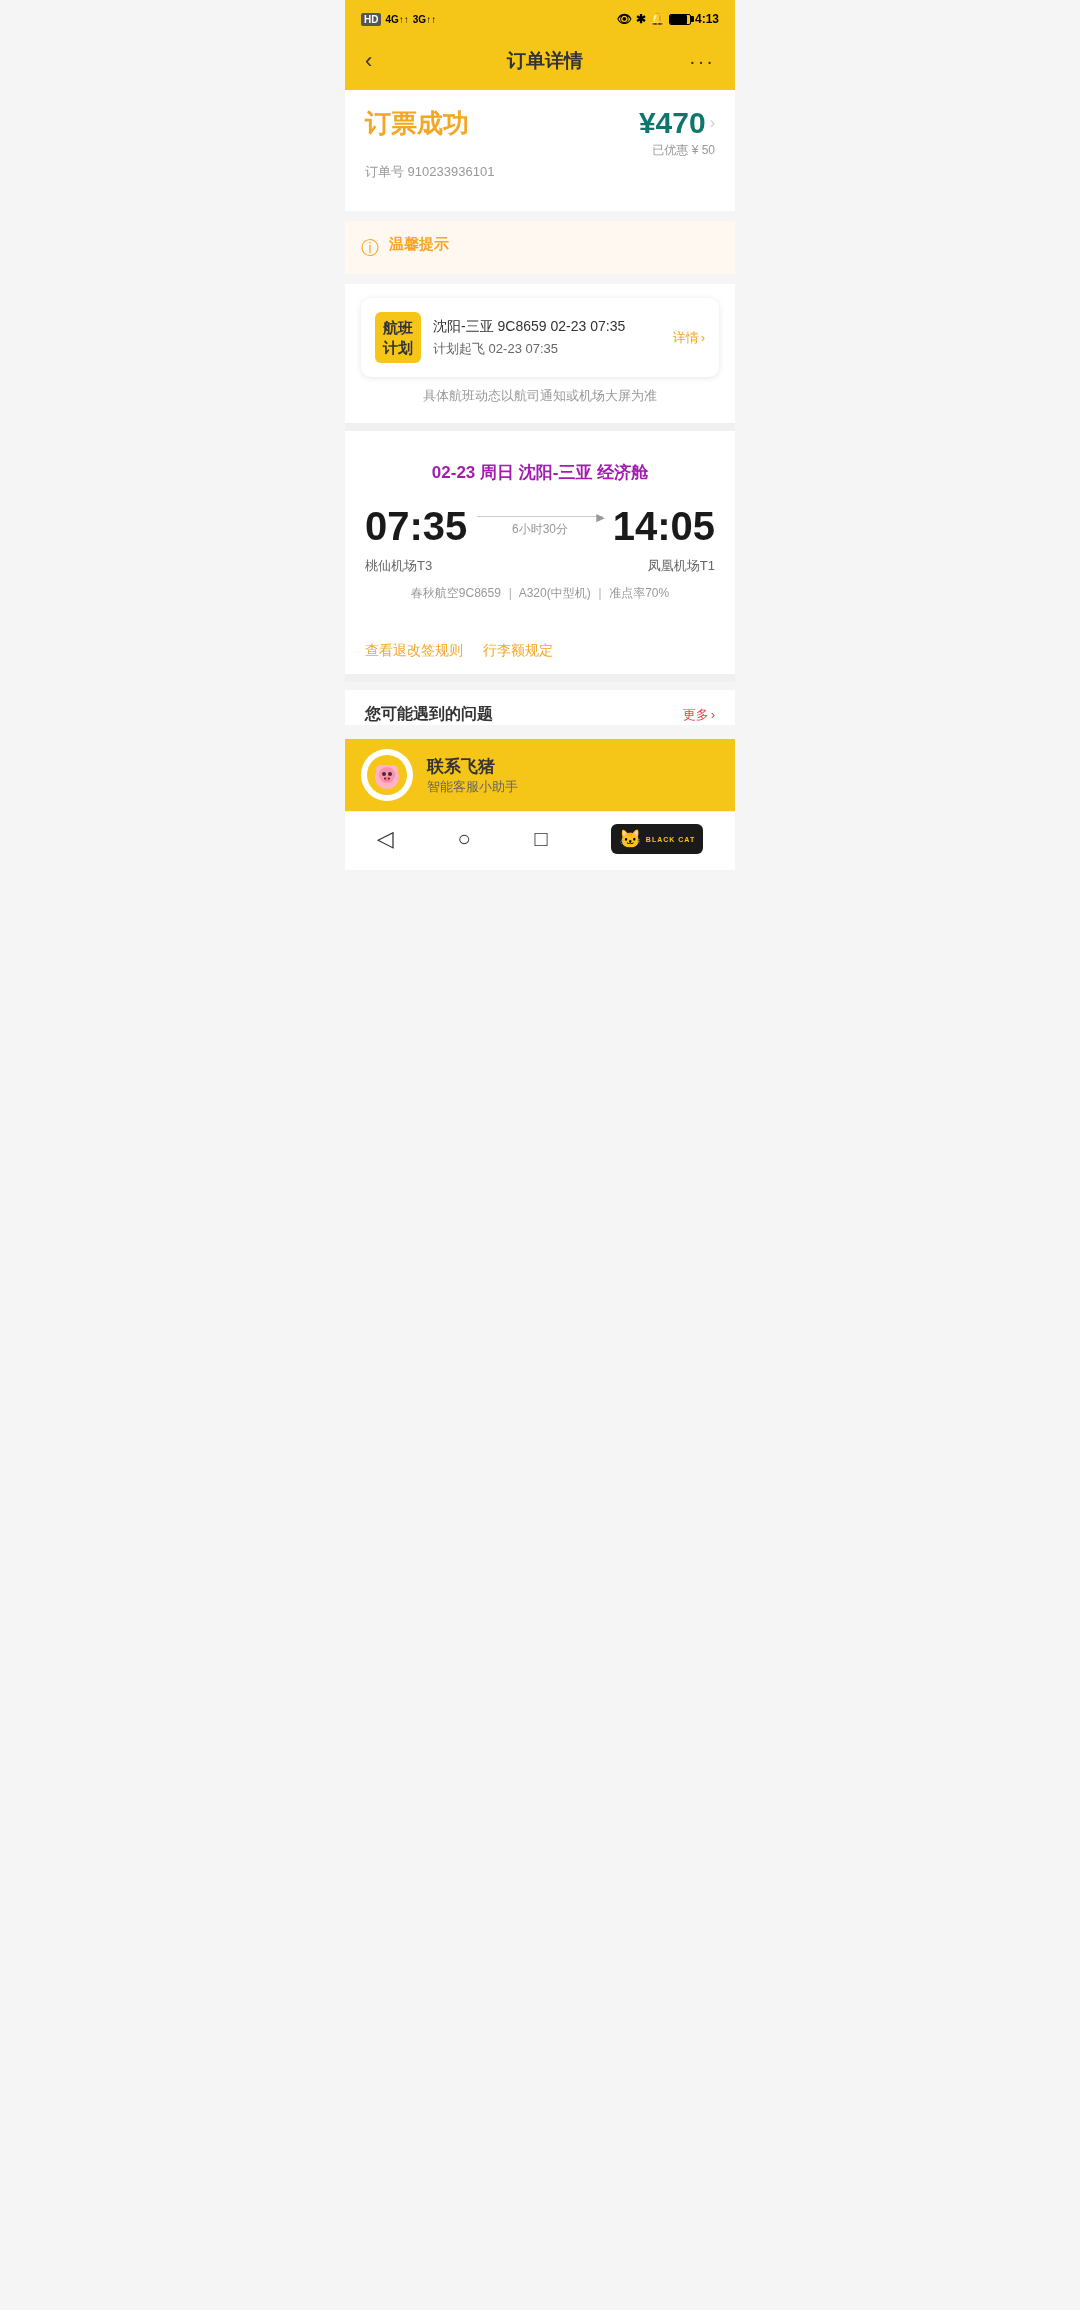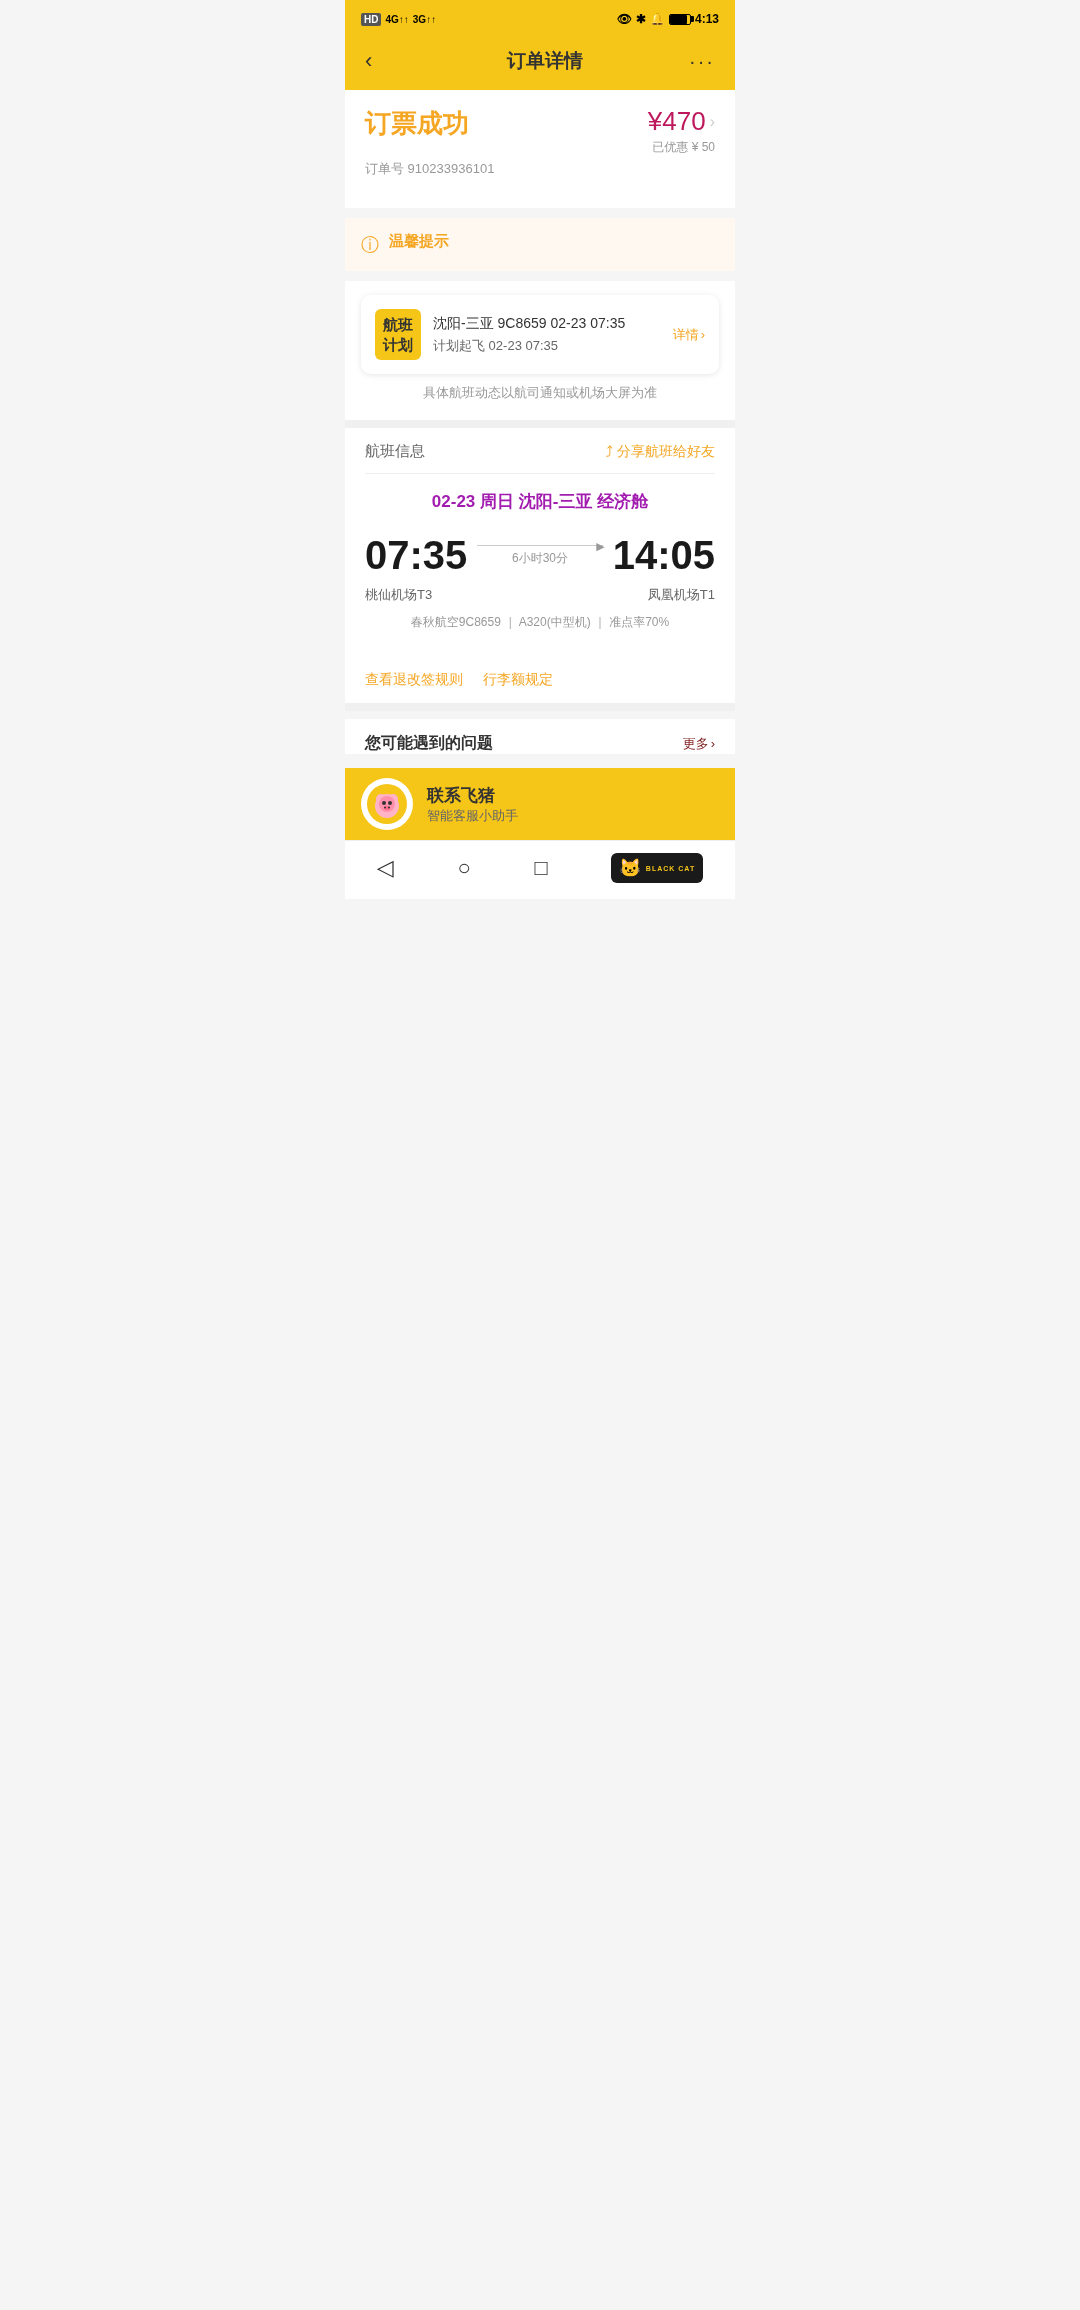--- a/index.html
+++ b/index.html
@@ -114,23 +114,23 @@
       display: flex;
       flex-direction: column;
       align-items: flex-end;
     }
     .order-price-row {
       display: flex;
       align-items: center;
       gap: 4px;
     }
     .price-value {
-      font-size: 26px;
-      font-weight: normal;
-      color: #be185d;
+      font-size: 30px;
+      font-weight: bold;
+      color: #0f766e;
     }
     .price-arrow {
       font-size: 16px;
       color: #ccc;
     }
     .order-discount {
       font-size: 12px;
       color: #999;
       margin-top: 2px;
     }
@@ -368,21 +368,21 @@
       align-items: center;
       margin-bottom: 14px;
     }
     .faq-title {
       font-size: 16px;
       font-weight: bold;
       color: #333;
     }
     .faq-more {
       font-size: 13px;
-      color: #7f1d1d;
+      color: #ef4444;
       display: flex;
       align-items: center;
       gap: 2px;
       cursor: pointer;
     }
 
     
     .bottom-bar {
       background: #f5c518;
       display: flex;
@@ -494,27 +494,20 @@
       <span>详情</span>
       <span>›</span>
     </div>
   </div>
   <div class="flight-dynamic-note">具体航班动态以航司通知或机场大屏为准</div>
 </div>
 
 <div class="divider"></div>
 
 <div class="flight-info-section">
-  <div class="flight-info-header">
-    <span class="flight-info-label">航班信息</span>
-    <div class="share-btn">
-      <span class="share-icon">⤴</span>
-      <span>分享航班给好友</span>
-    </div>
-  </div>
 
   <div class="flight-detail-block">
     <div class="flight-date-route">02-23  周日  沈阳-三亚  经济舱</div>
 
     <div class="flight-times-row">
       <span class="depart-time">07:35</span>
       <div class="flight-duration-block">
         <div class="duration-line">
           <span class="duration-arrow">▶</span>
         </div>

